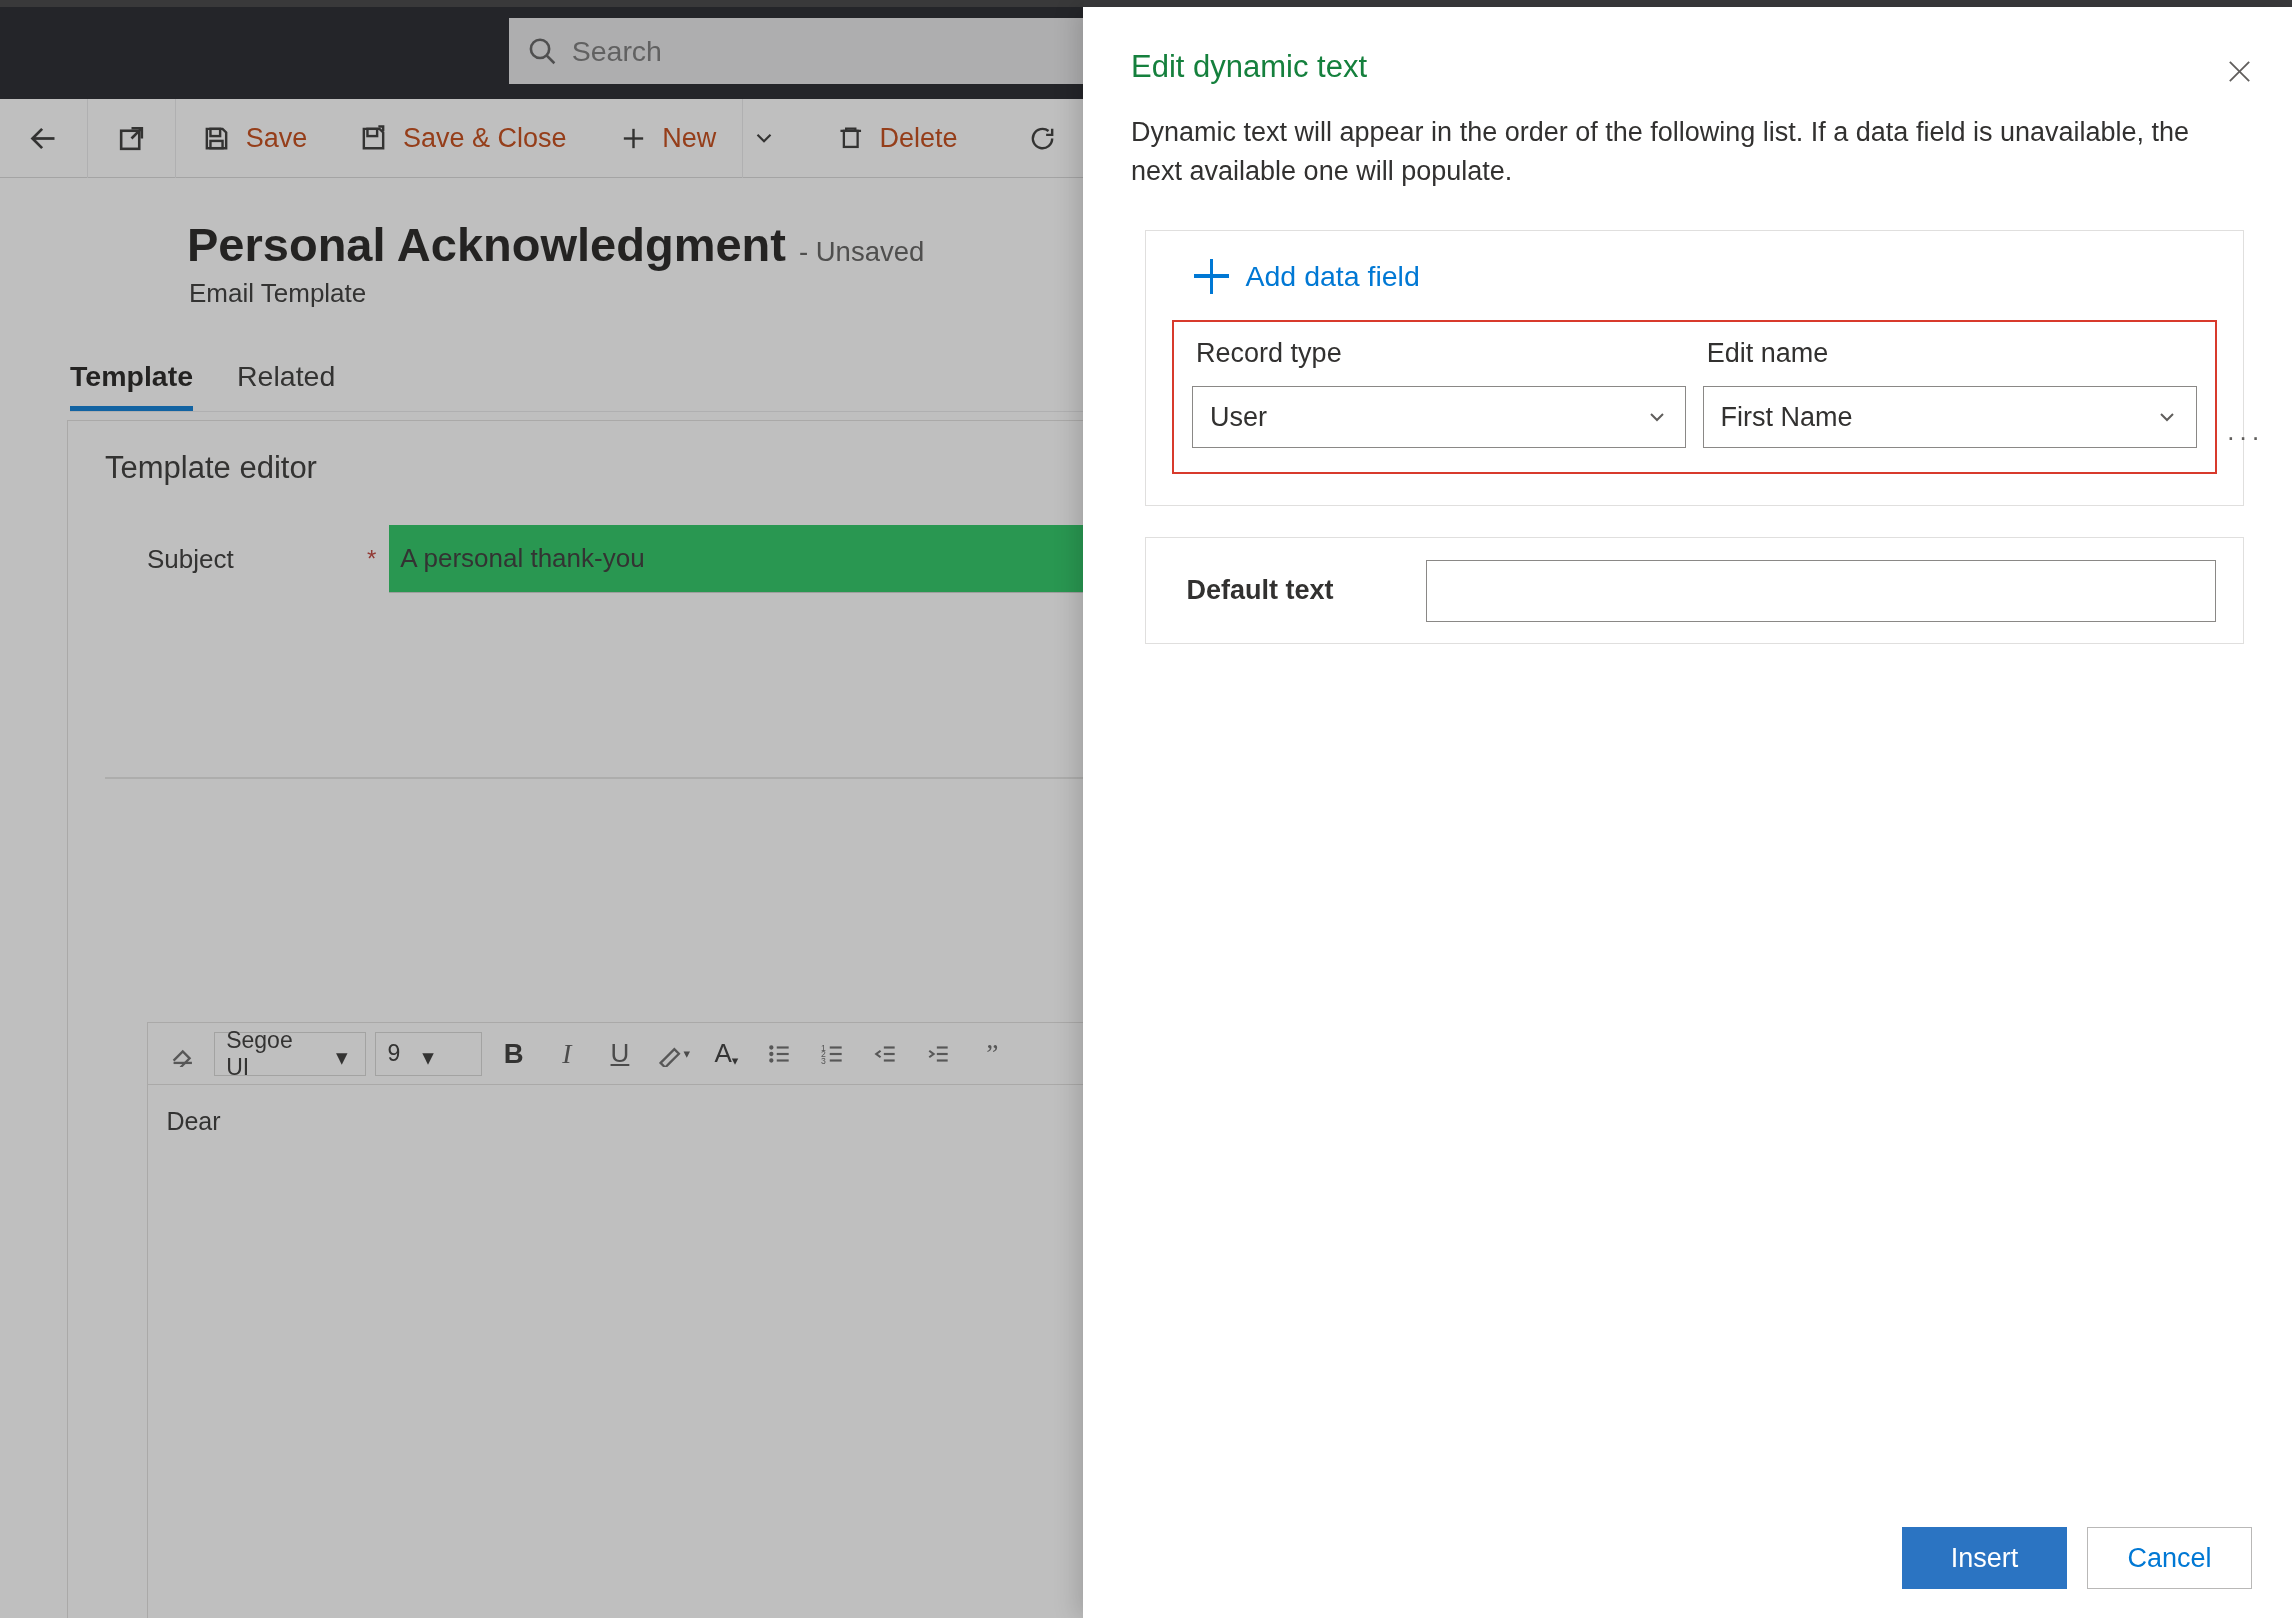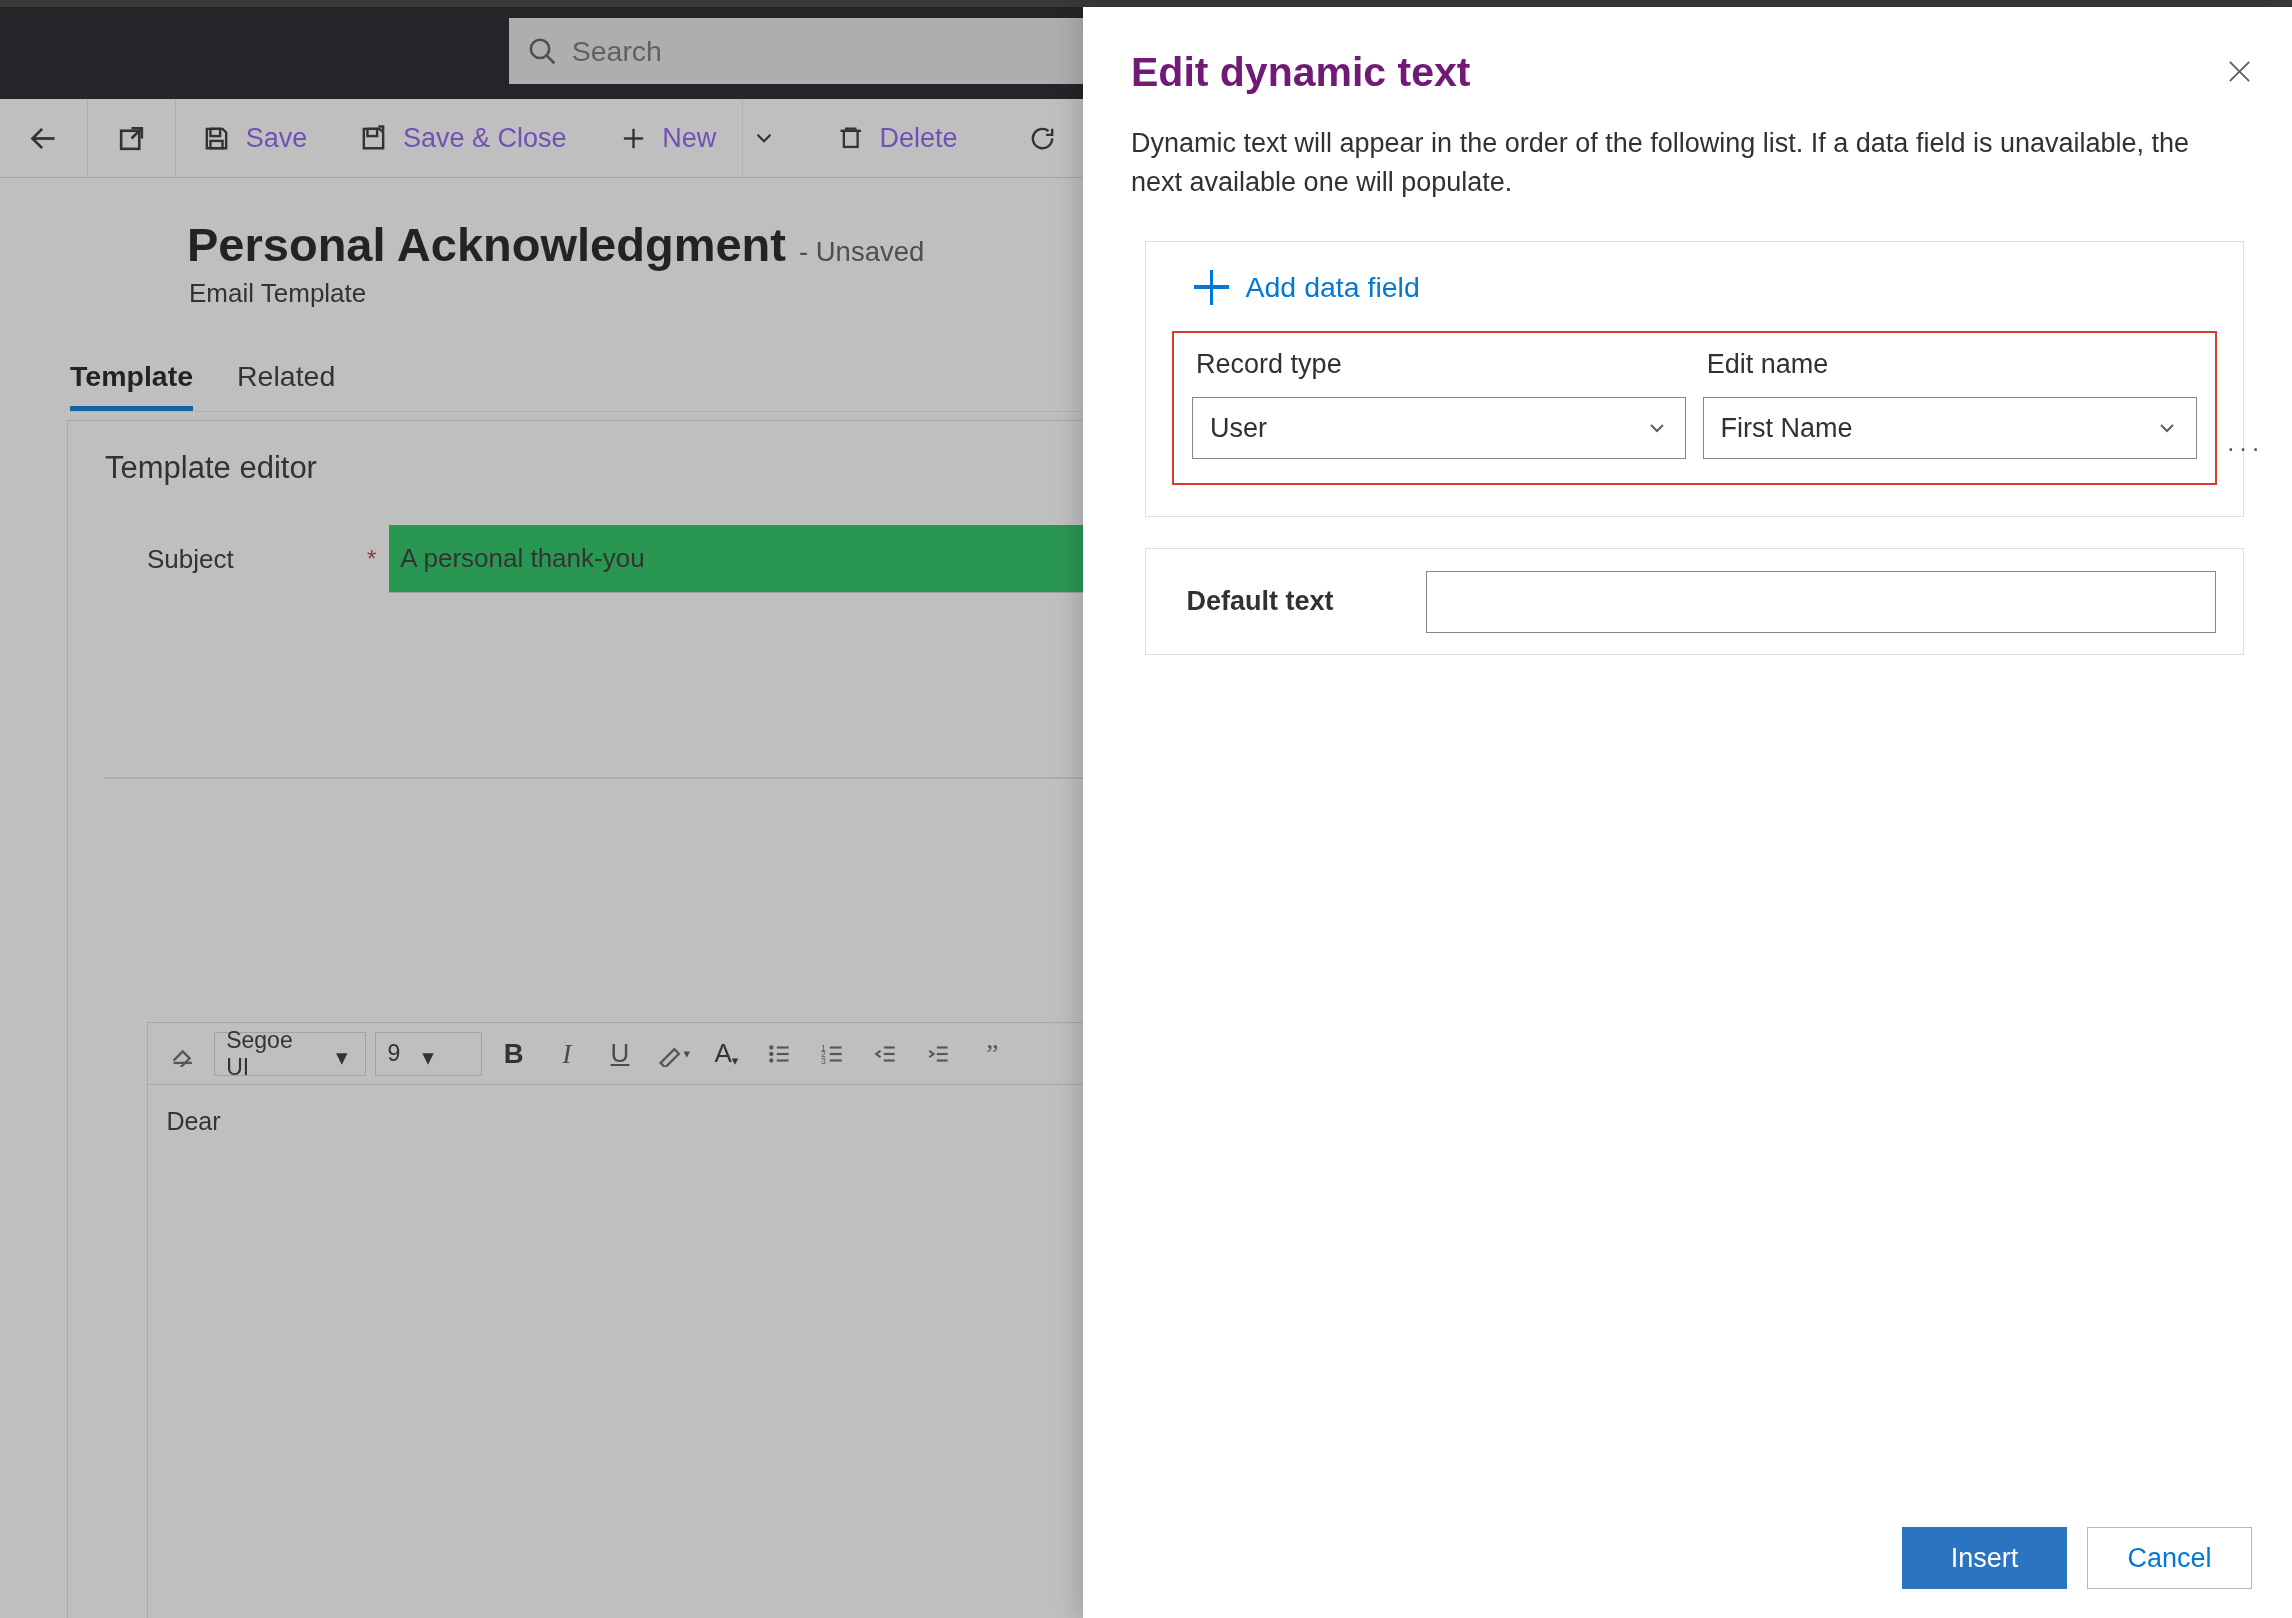--- a/index.html
+++ b/index.html
@@ -22,21 +22,21 @@
   }
 
   
   .cmdbar {
     position: absolute; left: 0; top: 99px; width: 2292px; height: 79px;
     background: #fff; border-bottom: 1.8px solid #d7d7d8;
     display: flex; align-items: center;
   }
   .cmd-btn {
     height: 79px; display: flex; align-items: center; justify-content: center;
-    padding: 0 26px; font-size: 27px; color: #8b5cf6; cursor: pointer;
+    padding: 0 26px; font-size: 27px; color: #c2410c; cursor: pointer;
     border-right: 1.8px solid #e9e9ea;
   }
   .cmd-btn.noborder { border-right: none; }
   .cmd-btn .ic { display: inline-flex; margin-right: 14.7px; }
   .cmd-btn svg { stroke: #323130; fill: none; stroke-width: 2; }
 
   
   .page-area {
     position: absolute; left: 20px; top: 178px; right: 0; bottom: 0;
     background: #fff;
@@ -91,21 +91,21 @@
 
   
   .scrim {
     position: absolute; left: 0; top: 0; width: 1084px; height: 1618px;
     background: rgba(55,55,55,0.32);
   }
   .panel {
     position: absolute; right: 0; top: 7.3px; width: 1209px; height: 1611px;
     background: #fff; box-shadow: -7.3px 0 22px rgba(0,0,0,0.15);
   }
-  .panel-title { font-size: 41px; color: #701a75; margin: 42px 0 0 48px; font-weight: 700; }
+  .panel-title { font-size: 31px; color: #15803d; margin: 42px 0 0 48px; font-weight: 400; }
   .panel-close {
     position: absolute; right: 33px; top: 44px; width: 40px; height: 40px;
     display: flex; align-items: center; justify-content: center; cursor: pointer;
   }
   .panel-desc { margin: 27.5px 64px 0 48px; font-size: 27px; color: #323130; line-height: 1.45; }
 
   .fields-card {
     margin: 39px 48px 0 62px; border: 1.8px solid #e0dfde; padding: 27.5px 26px 31px 26px;
   }
   .add-field {

